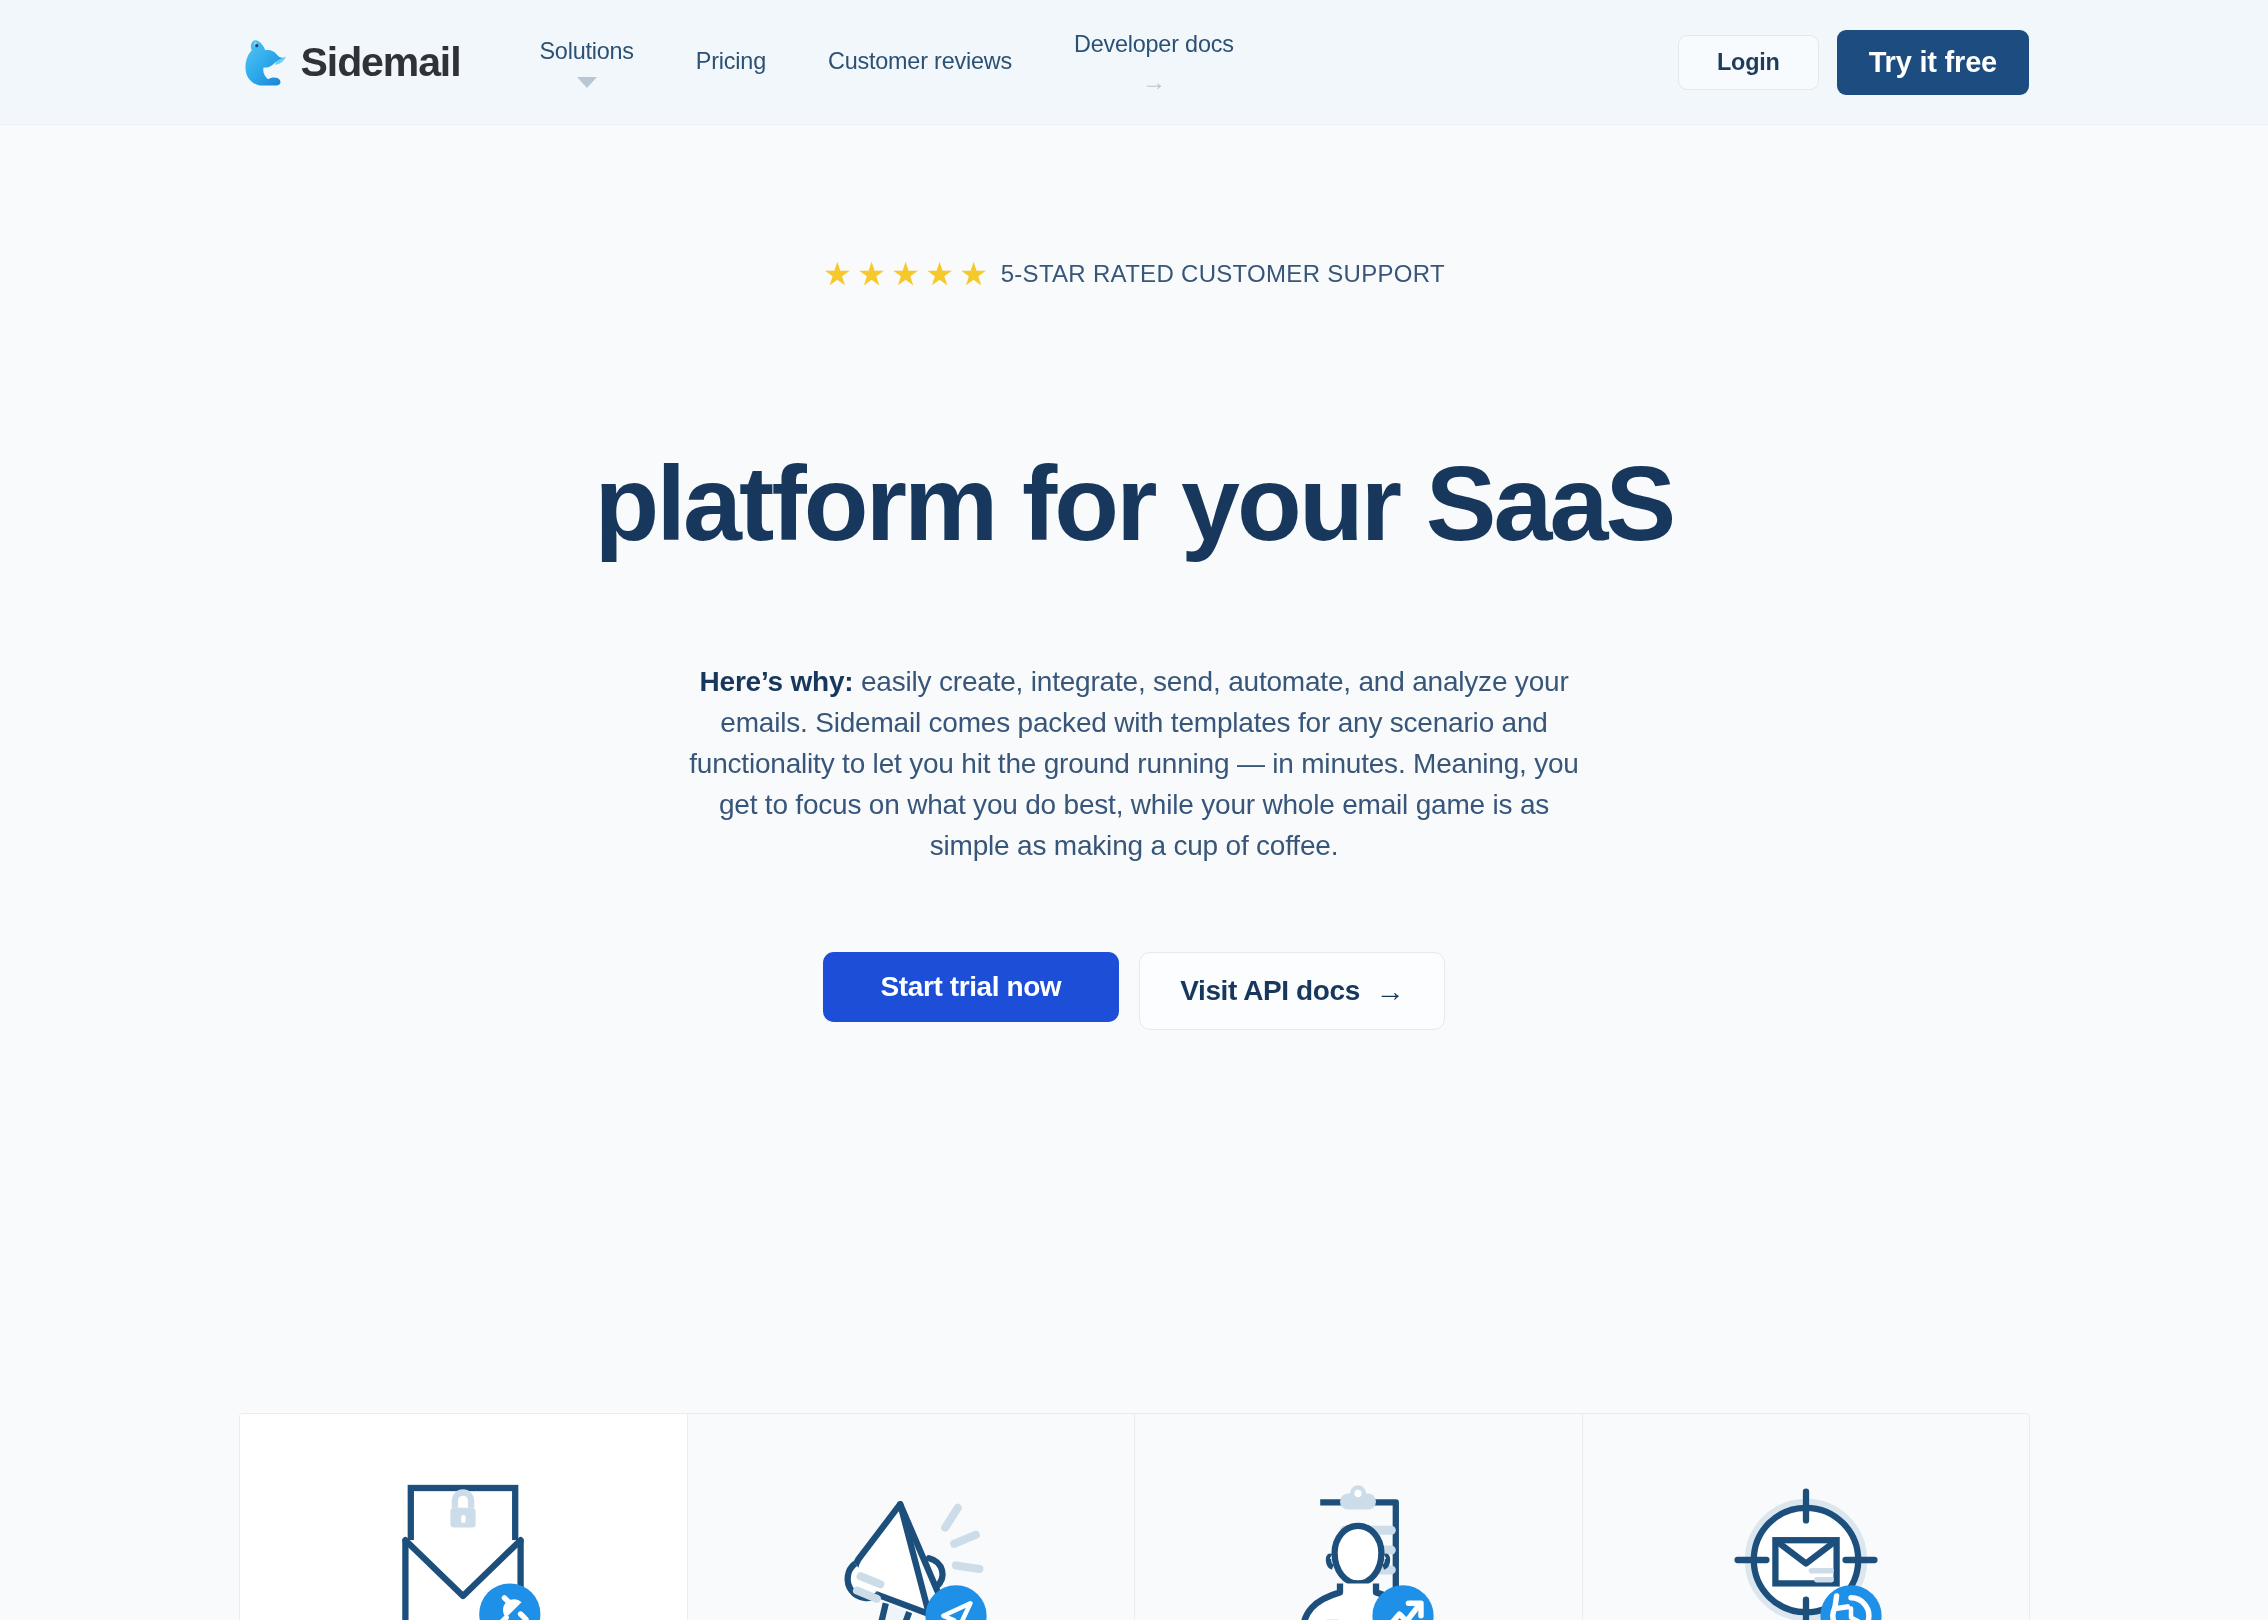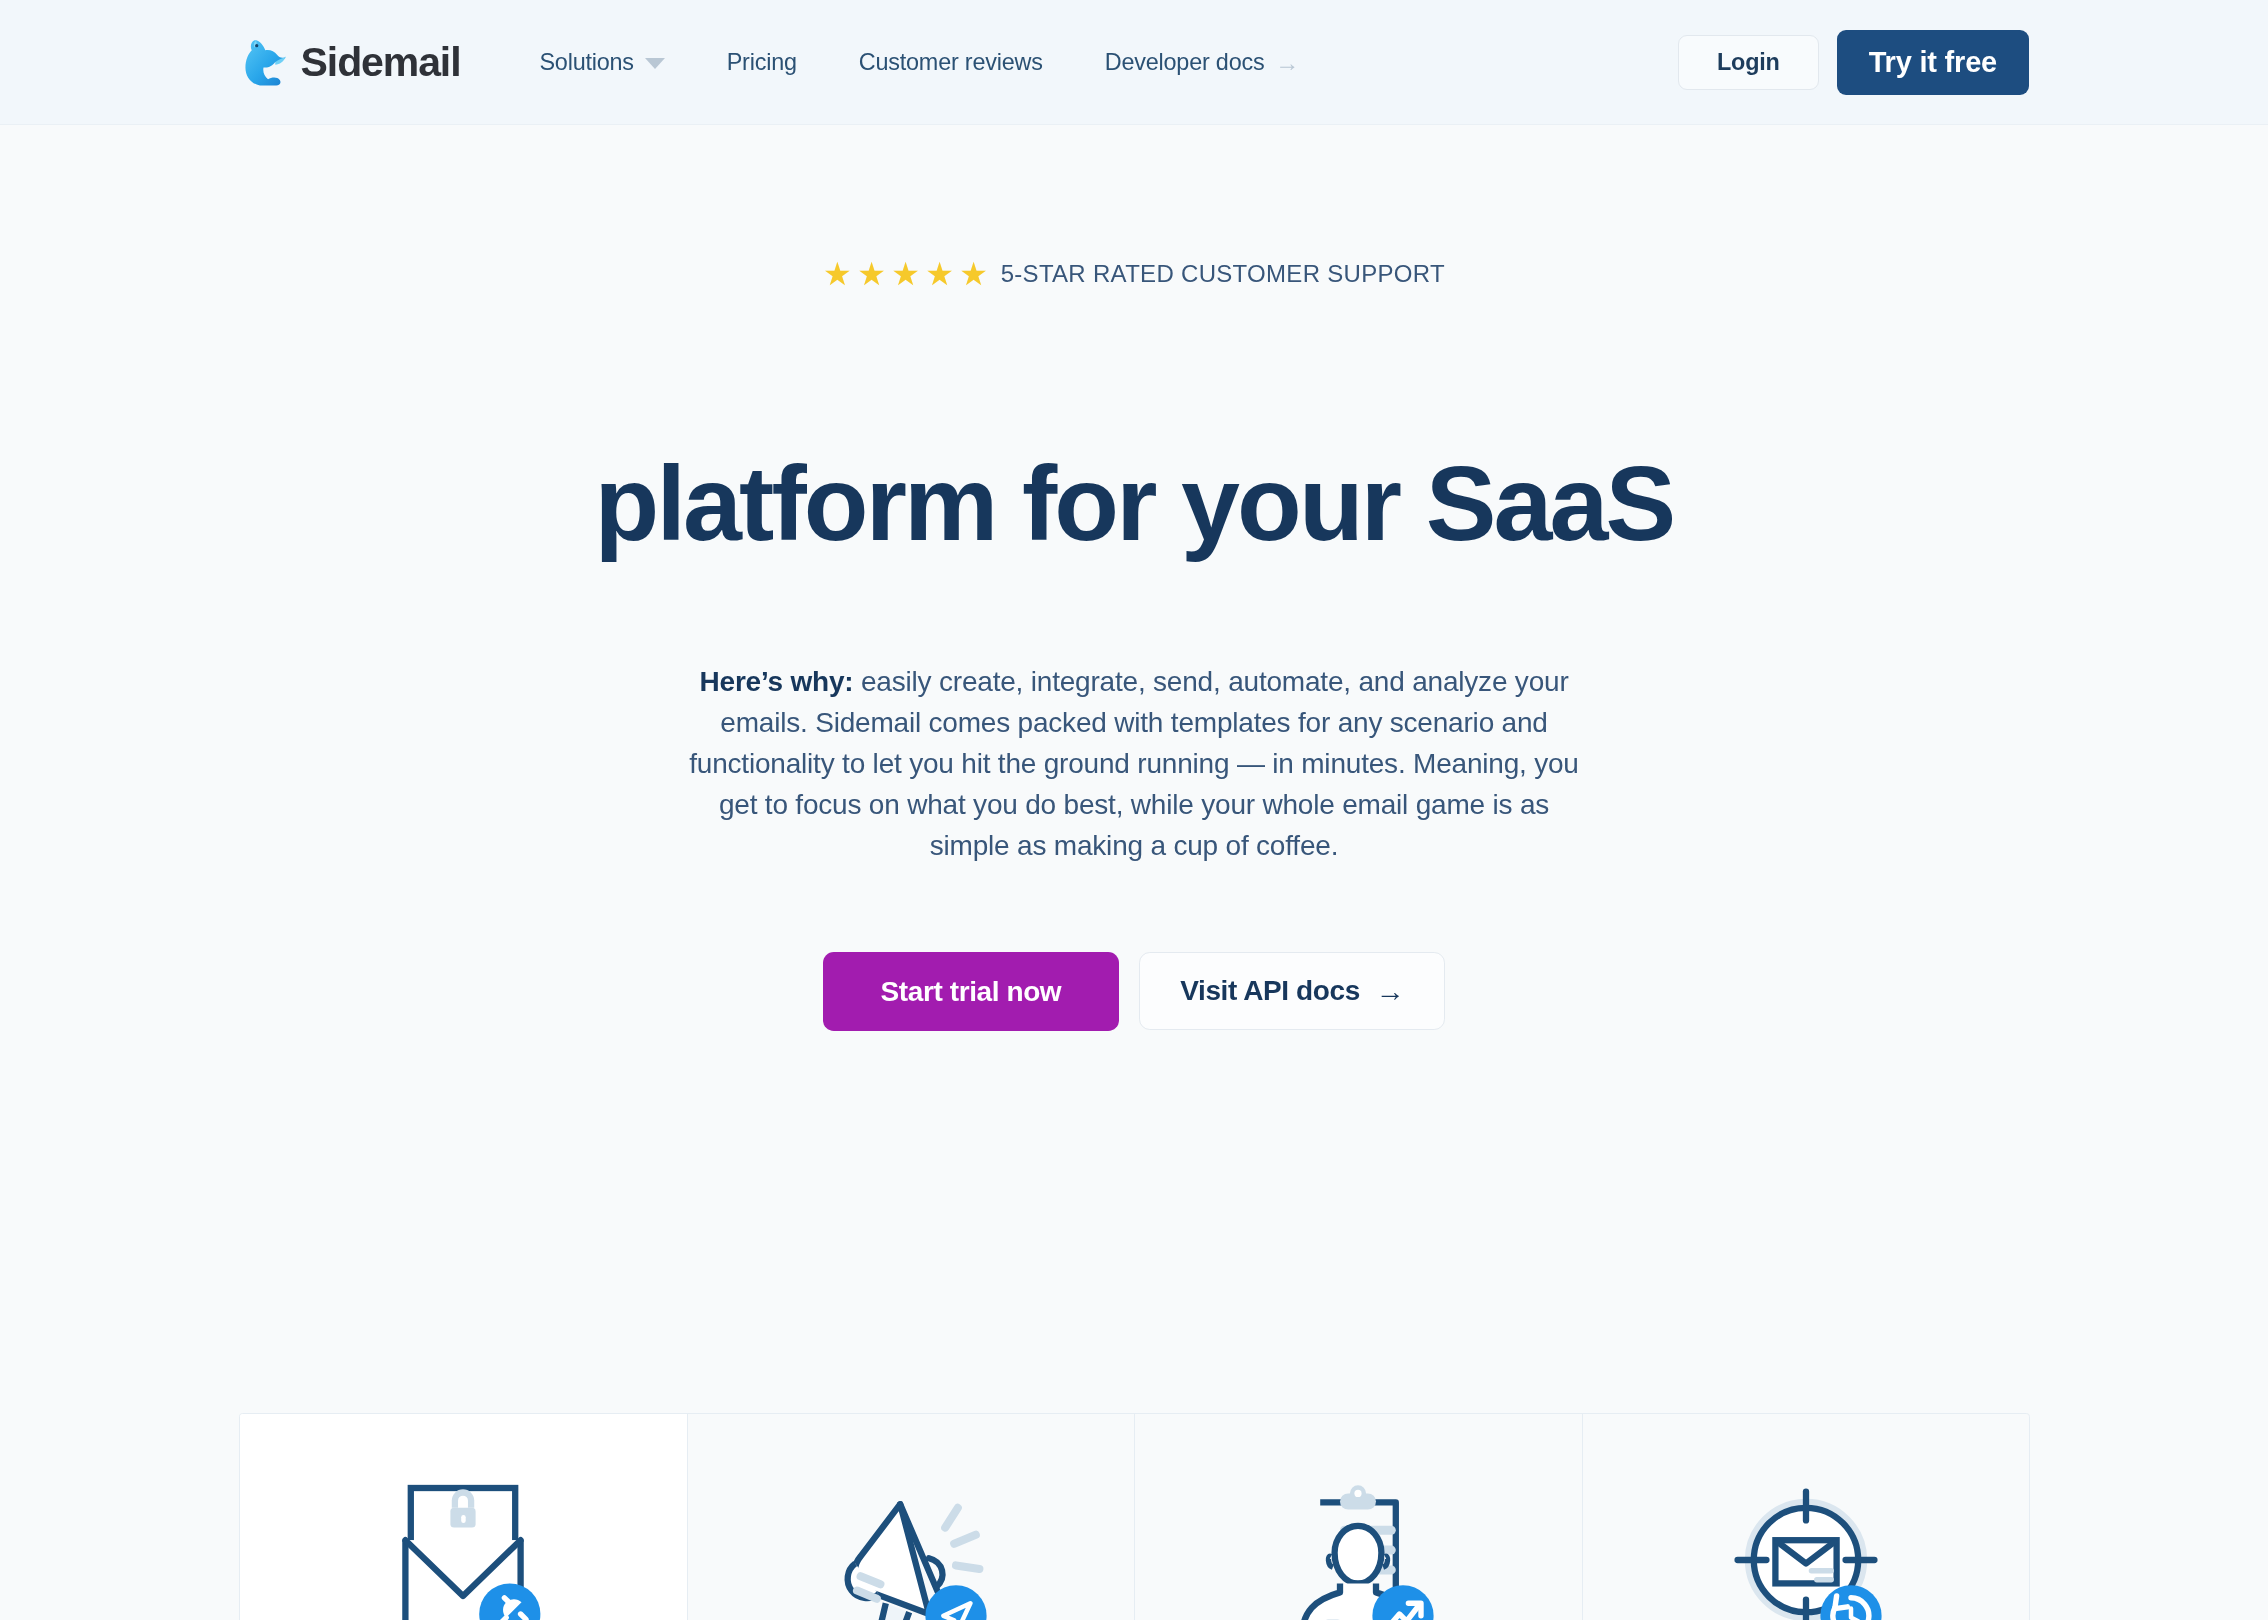--- a/index.html
+++ b/index.html
@@ -34,20 +34,21 @@
   .nav-item{
     font-size:23.4px;
     color:#2b5174;
     padding:0 31px;
     white-space:nowrap;
     display:flex;
     align-items:center;
     gap:10.8px;
     cursor:pointer;
     letter-spacing:-0.2px;
+    flex-direction:column;
   }
   .nav-item:first-child{ padding-left:0; }
   .caret-down{
     width:0;height:0;
     border-left:10px solid transparent;
     border-right:10px solid transparent;
     border-top:11.7px solid #b9c7d4;
     display:inline-block;
     position:relative; top:1.8px;
   }
@@ -114,28 +115,28 @@
     letter-spacing:-0.2px;
   }
   .hero-sub b{ color:#17375c; font-weight:700; }
 
   .cta-row{
     margin-top:86px;
     display:flex; justify-content:center; align-items:stretch;
     gap:20px;
   }
   .btn-primary{
-    background:#a21caf;
+    background:#1d4ed8;
     color:#fff;
     font-size:28px;
     font-weight:700;
     border:none;
     border-radius:10.8px;
     padding:0 58px;
-    height:79px;
+    height:70px;
     cursor:pointer;
     letter-spacing:-0.4px;
     font-family:"Liberation Sans", sans-serif;
   }
   .btn-secondary{
     background:#fcfdfe;
     color:#17375c;
     font-size:28px;
     font-weight:700;
     border:0.9px solid #e4eaf0;

